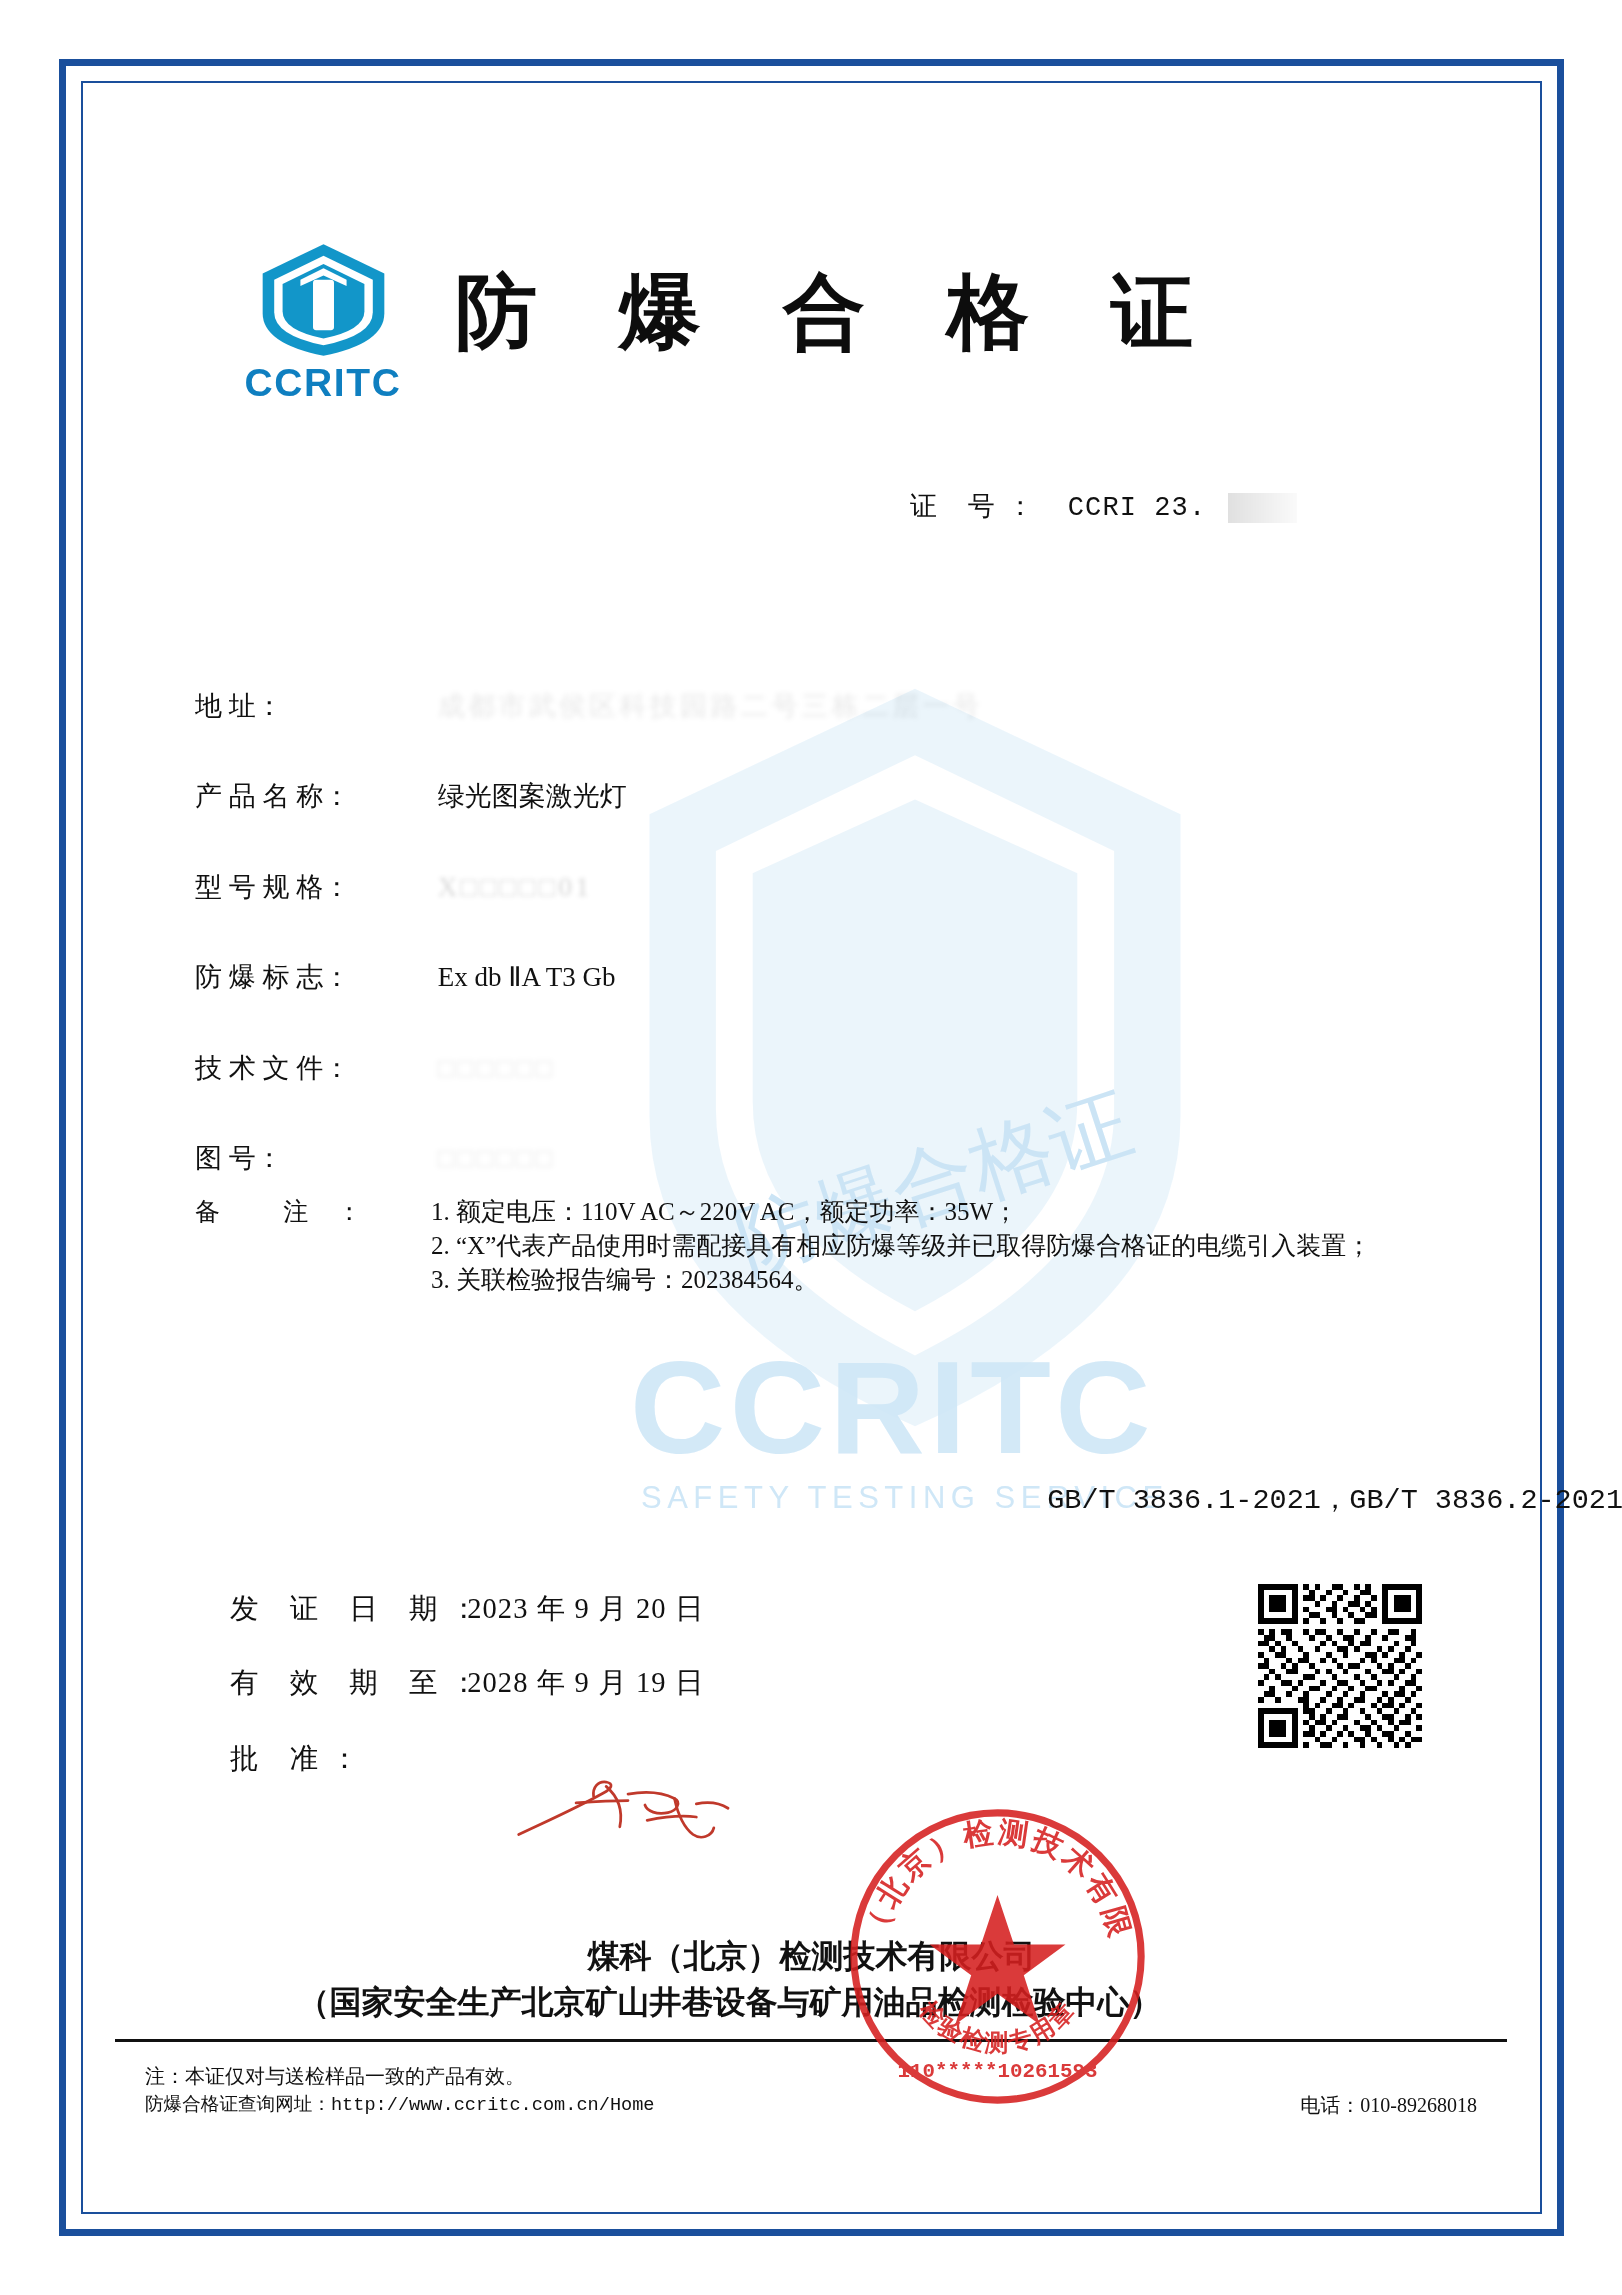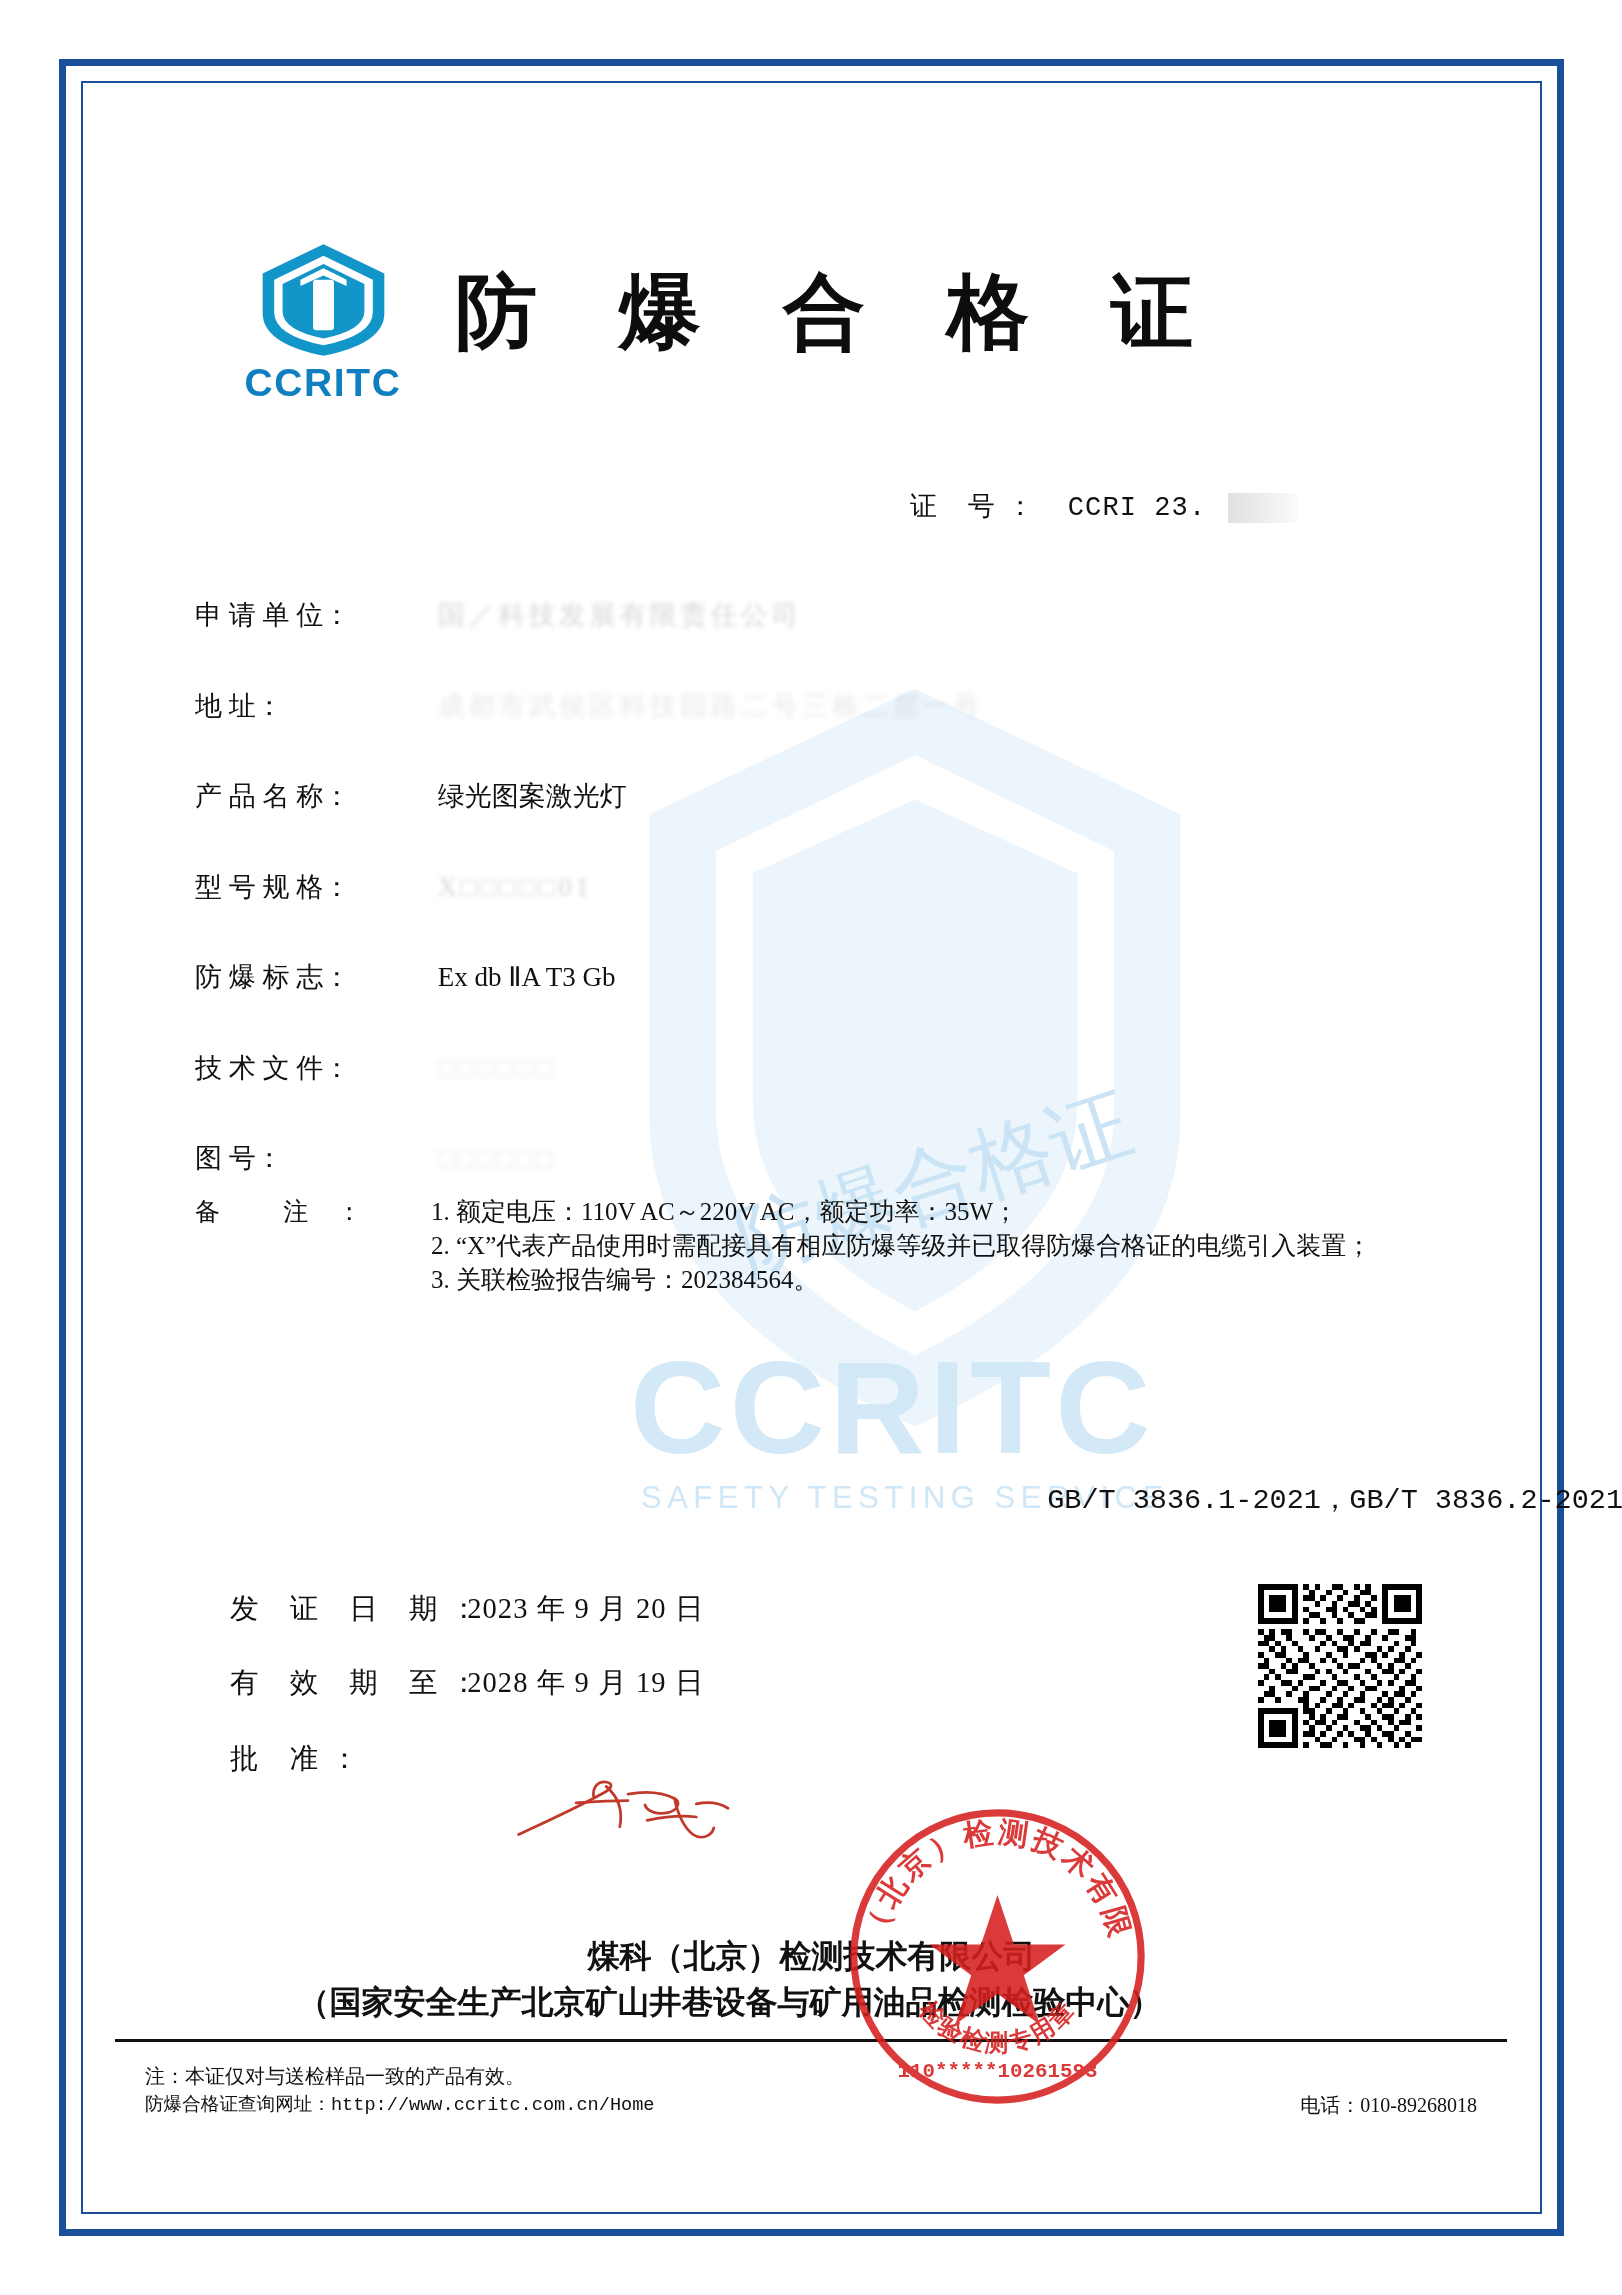--- a/index.html
+++ b/index.html
@@ -354,24 +354,20 @@
     </div>
 
     <div class="doc-title">防 爆 合 格 证</div>
 
     <div class="cert-no-row">
       <span class="cert-no-label">证    号：</span>
       <span class="cert-no-value">CCRI 23.</span>
       <span class="cert-no-value cert-no-redacted">1234</span>
     </div>
 
-    <div class="field" style="top:597px">
-      <span class="lbl">申 请 单 位：</span>
-      <span class="val redacted">国／科技发展有限责任公司</span>
-    </div>
 
     <div class="field" style="top:778px">
       <span class="lbl">产 品 名 称：</span>
       <span class="val">绿光图案激光灯</span>
     </div>
 
     <div class="field" style="top:688px">
       <span class="lbl">地        址：</span>
       <span class="val redacted-strong">成都市武侯区科技园路二号三栋二层一号</span>
     </div>

